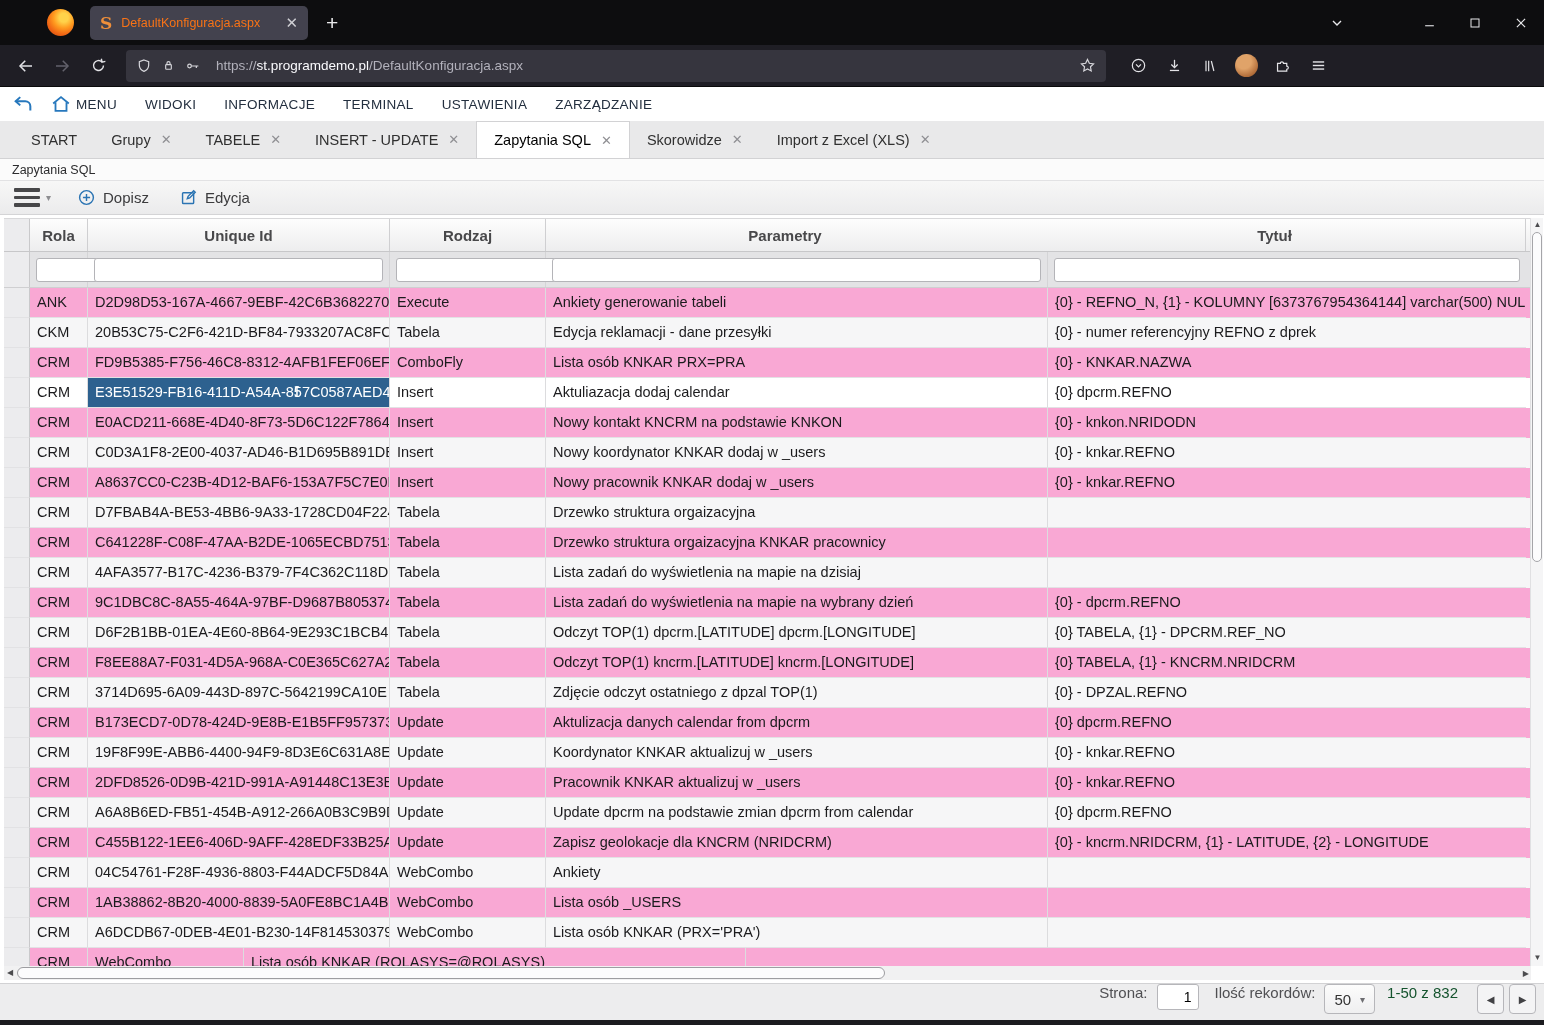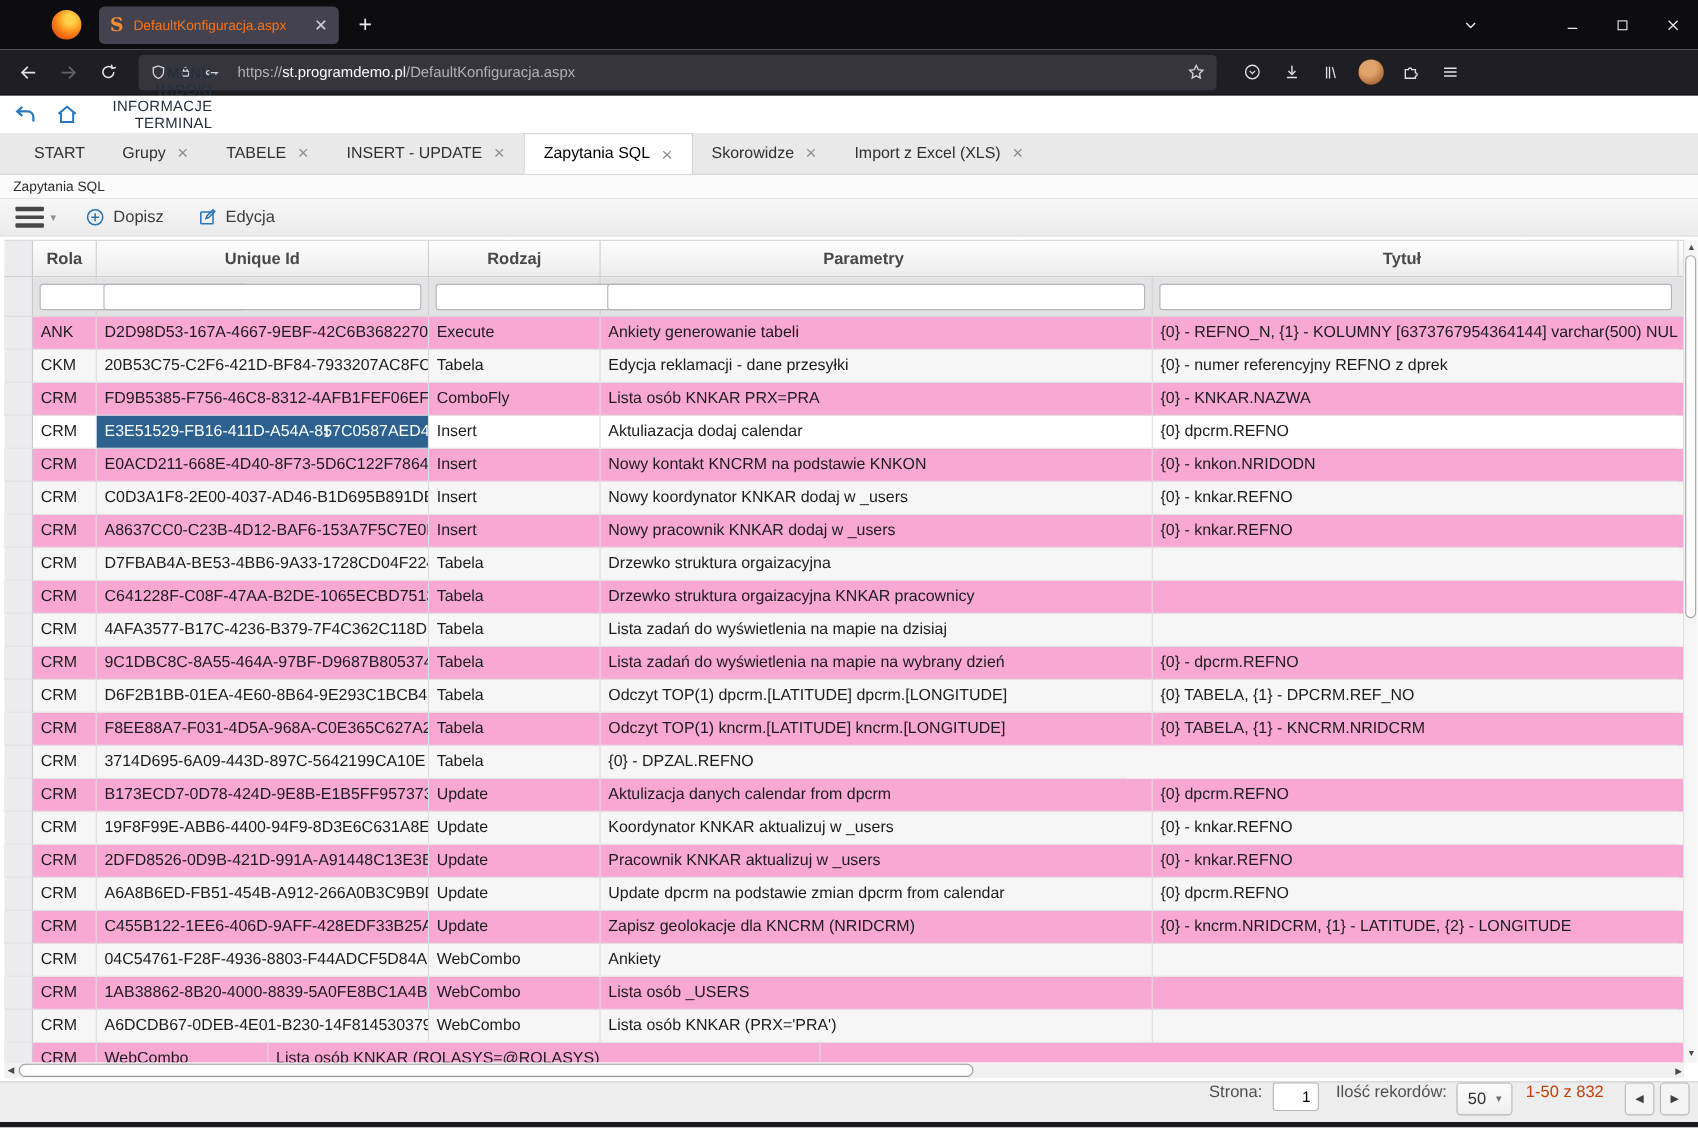--- a/index.html
+++ b/index.html
@@ -29,21 +29,21 @@
   .urlbar .ic { display:flex; align-items:center; margin-right:9px; color:#d7d7dc; }
   .url-text { font-size:13.5px; margin-left:6px; flex:1; white-space:nowrap; overflow:hidden; }
   .url-dim { color:#b2b1bb; } .url-host { color:#fbfbfe; }
   .right-icons { display:flex; align-items:center; margin-left:14px; }
   .avatar { width:23px; height:23px; border-radius:50%;
     background:radial-gradient(circle at 38% 32%, #e0a369 0 35%, #b5713d 70%, #8a4e22 100%); }
 
   
   .appnav { top:87px; height:34px; background:#fff; display:flex; align-items:center; }
   .appnav .icn { display:flex; align-items:center; justify-content:center; width:30px; margin-left:8px; color:#2778bd; }
-  #app-menu { display:flex; align-items:flex-end; margin-left:20px;flex-direction:column; }
+  #app-menu { display:flex; align-items:flex-start; margin-left:0; }
   .menu-item { font-size:13.5px; color:#232f3f; letter-spacing:.3px; margin-right:28px; font-weight:500; }
 
   
   .tabstrip { top:121px; height:38px; background:#e9e9ea; border-bottom:1px solid #d2d2d4; display:flex; align-items:stretch; padding-left:14px; }
   .doc-tab { display:flex; align-items:center; padding:0 17px; font-size:14.5px; color:#303030; }
   .doc-tab .tab-close { color:#8f8f93; font-size:13px; margin-left:10px; }
   .doc-tab.active { background:#fff; border:1px solid #d2d2d4; border-bottom:none; color:#000; }
 
   
   .sectionbar { top:159px; height:22px; background:#fbfbfb; border-bottom:1px solid #e2e2e4;
@@ -90,21 +90,21 @@
 
   
   .pagebar { top:983px; height:37px; background:#ededee; border-top:1px solid #d2d2d4;
     display:flex; align-items:flex-start; justify-content:flex-end; padding-right:8px; }
   .pg-label { font-size:15px; color:#4f4f52; margin-right:9px; }
   .pg-input { width:42px; height:26px; border:1px solid #b6b6ba; border-radius:3px; background:#fff;
     font-size:14px; text-align:right; padding-right:6px; margin-right:16px; }
   .pg-select { display:flex; align-items:center; gap:9px; height:30px; padding:0 9px; margin-right:12px;
     background:linear-gradient(#fcfcfc,#efeff0); border:1px solid #b6b6ba; border-radius:4px; font-size:15px; color:#333; }
   .pg-select .caret { margin:0; color:#6d6d71; }
-  .pg-range { font-size:15px; color:#c2410c; margin-right:14px; }
+  .pg-range { font-size:15px; color:#14532d; margin-right:14px; }
   .pg-btn { width:27px; height:30px; border:1px solid #b6b6ba; border-radius:4px; background:#f4f4f5;
     display:flex; align-items:center; justify-content:center; font-size:10px; color:#424245; margin-left:5px; }
 
   .bottomstrip { top:1020px; height:5px; background:#1b1b1f; }
   svg { display:block; }
 </style>
 </head>
 <body>
 
 <div class="band titlebar">
@@ -433,20 +433,21 @@
       <div class="cell col1">F8EE88A7-F031-4D5A-968A-C0E365C627A2</div>
       <div class="cell col2">Tabela</div>
       <div class="cell col3">Odczyt TOP(1) kncrm.[LATITUDE] kncrm.[LONGITUDE]</div>
       <div class="cell col4">{0} TABELA, {1} - KNCRM.NRIDCRM</div>
     </div>
     <div class="grid-row alt">
     <div class="cell selcol"></div>
   <div class="cell col0">CRM</div>
       <div class="cell col1">3714D695-6A09-443D-897C-5642199CA10E</div>
       <div class="cell col2">Tabela</div>
+      <div class="cell col3">Zdjęcie odczyt ostatniego z dpzal TOP(1)</div>
       <div class="cell col4">{0} - DPZAL.REFNO</div>
     </div>
     <div class="grid-row">
     <div class="cell selcol"></div>
   <div class="cell col0">CRM</div>
       <div class="cell col1">B173ECD7-0D78-424D-9E8B-E1B5FF957373</div>
       <div class="cell col2">Update</div>
       <div class="cell col3">Aktulizacja danych calendar from dpcrm</div>
       <div class="cell col4">{0} dpcrm.REFNO</div>
     </div>

